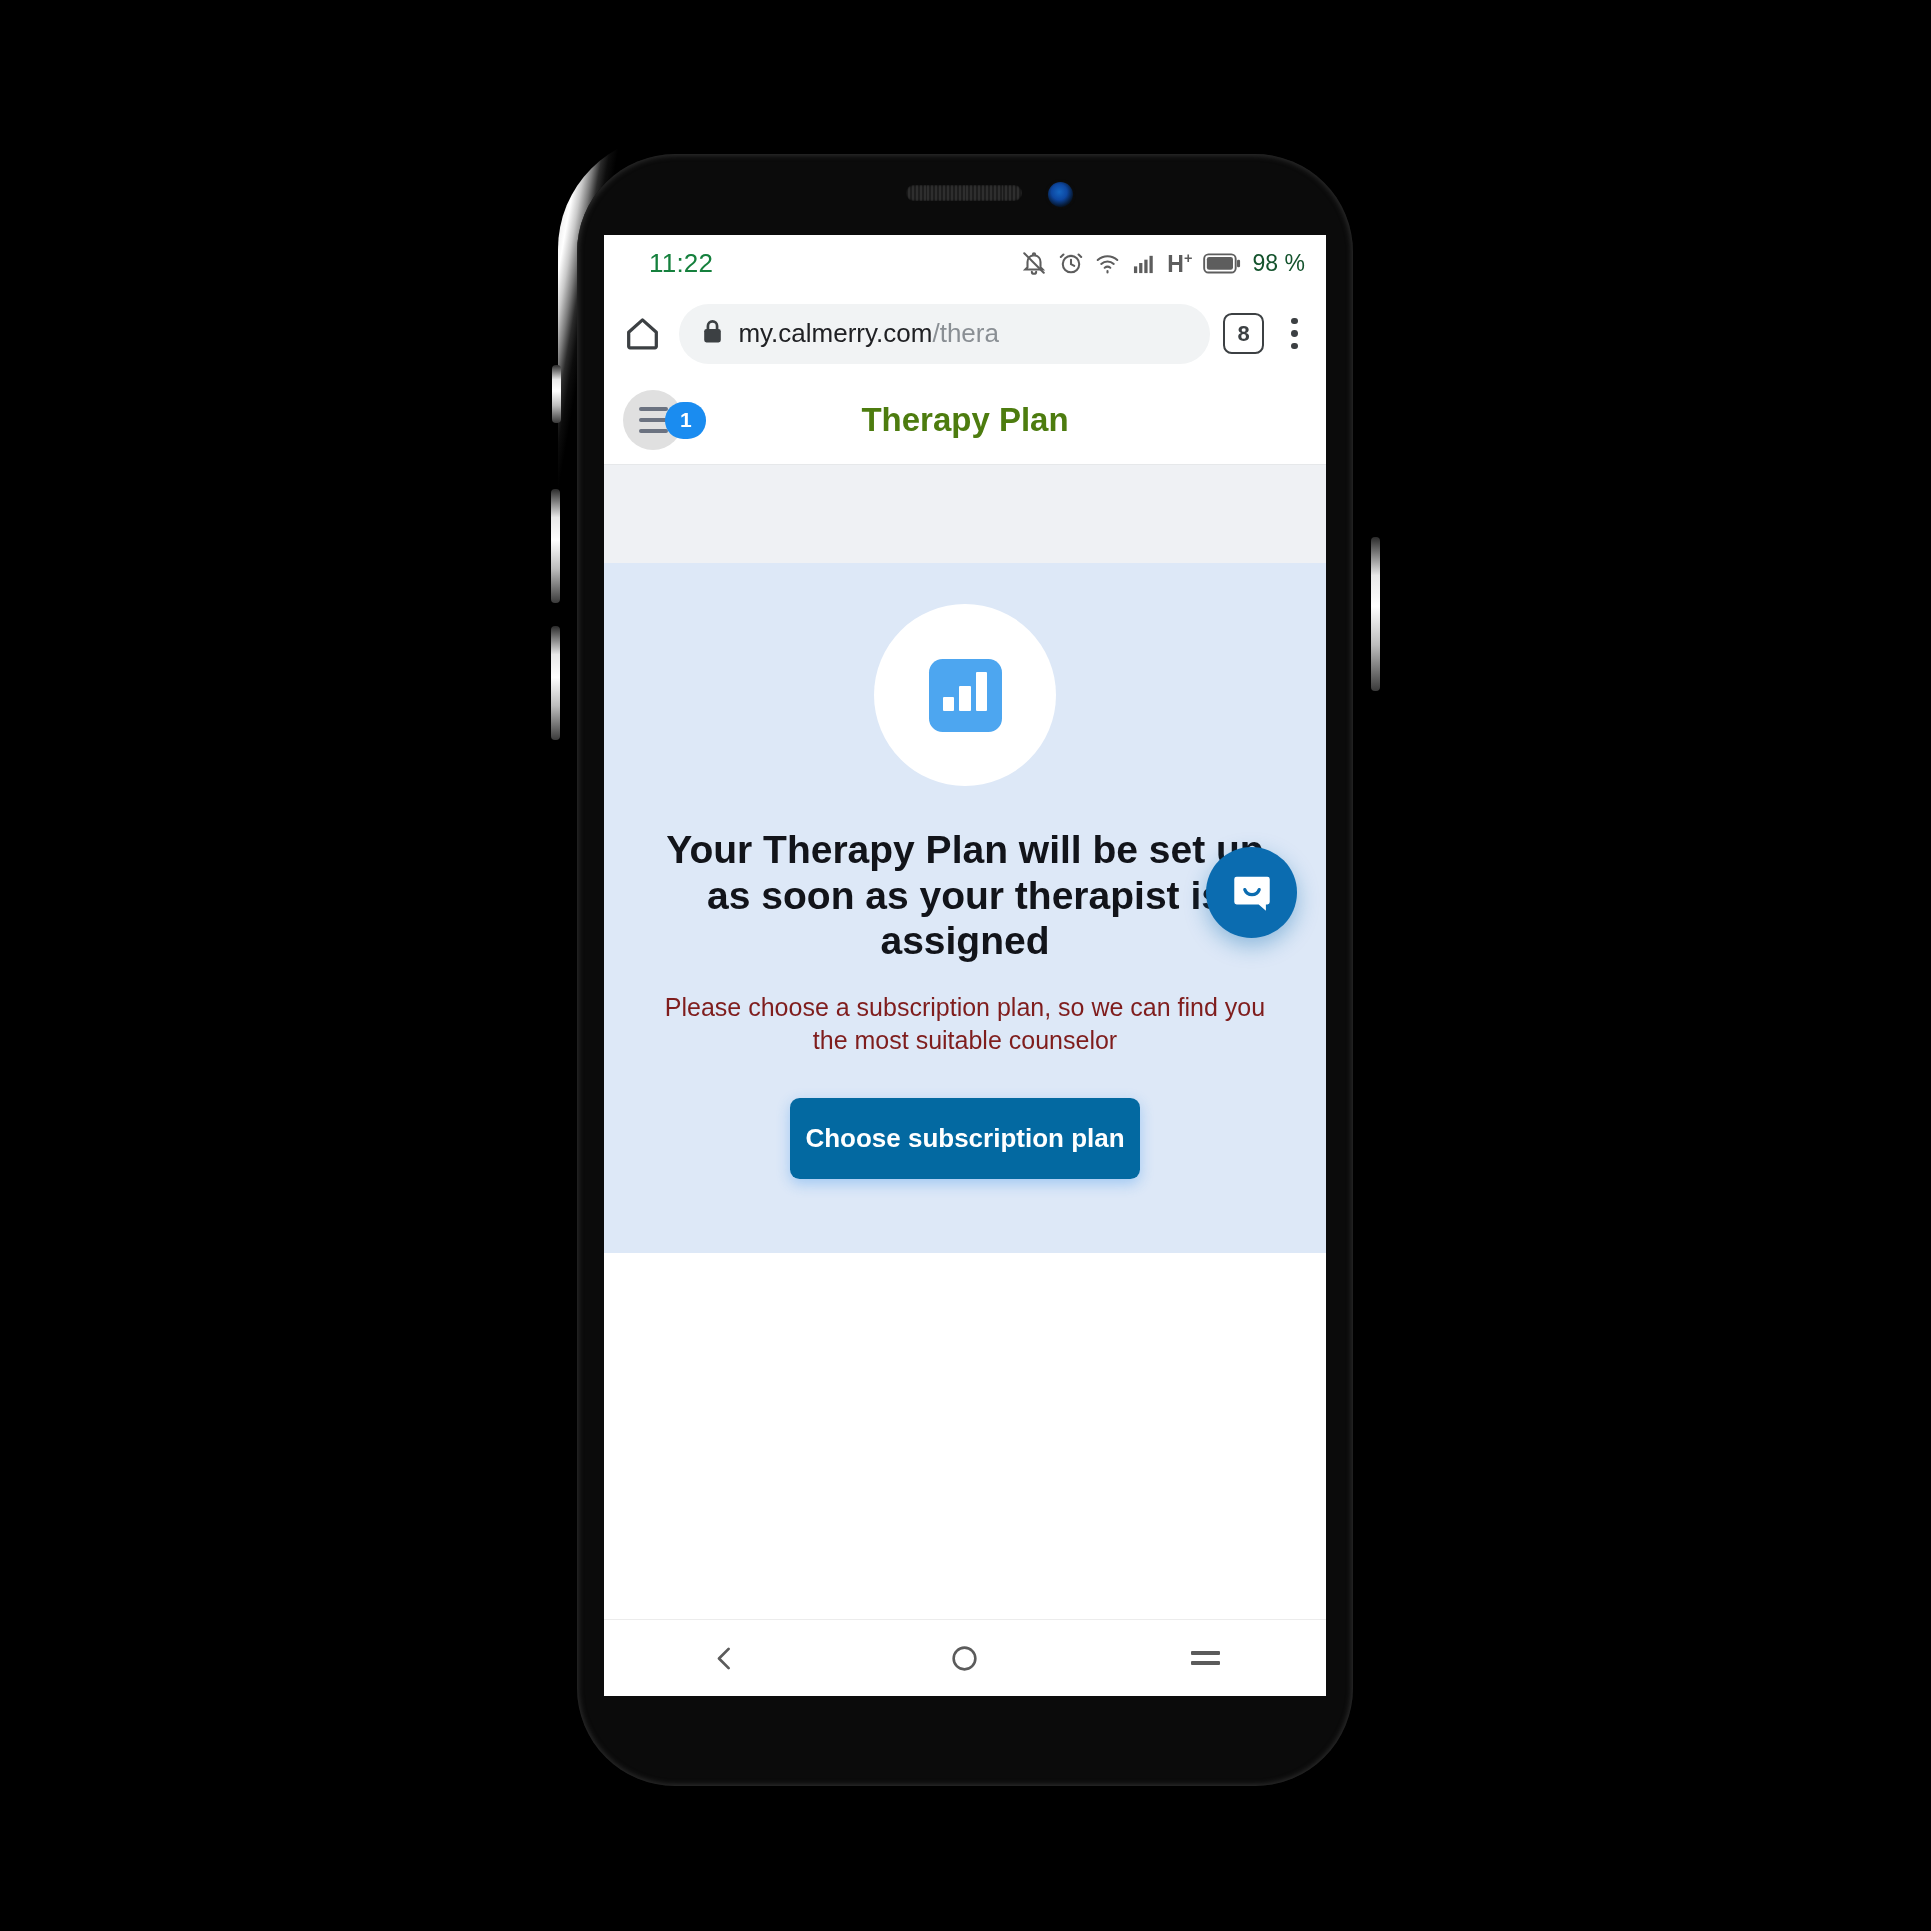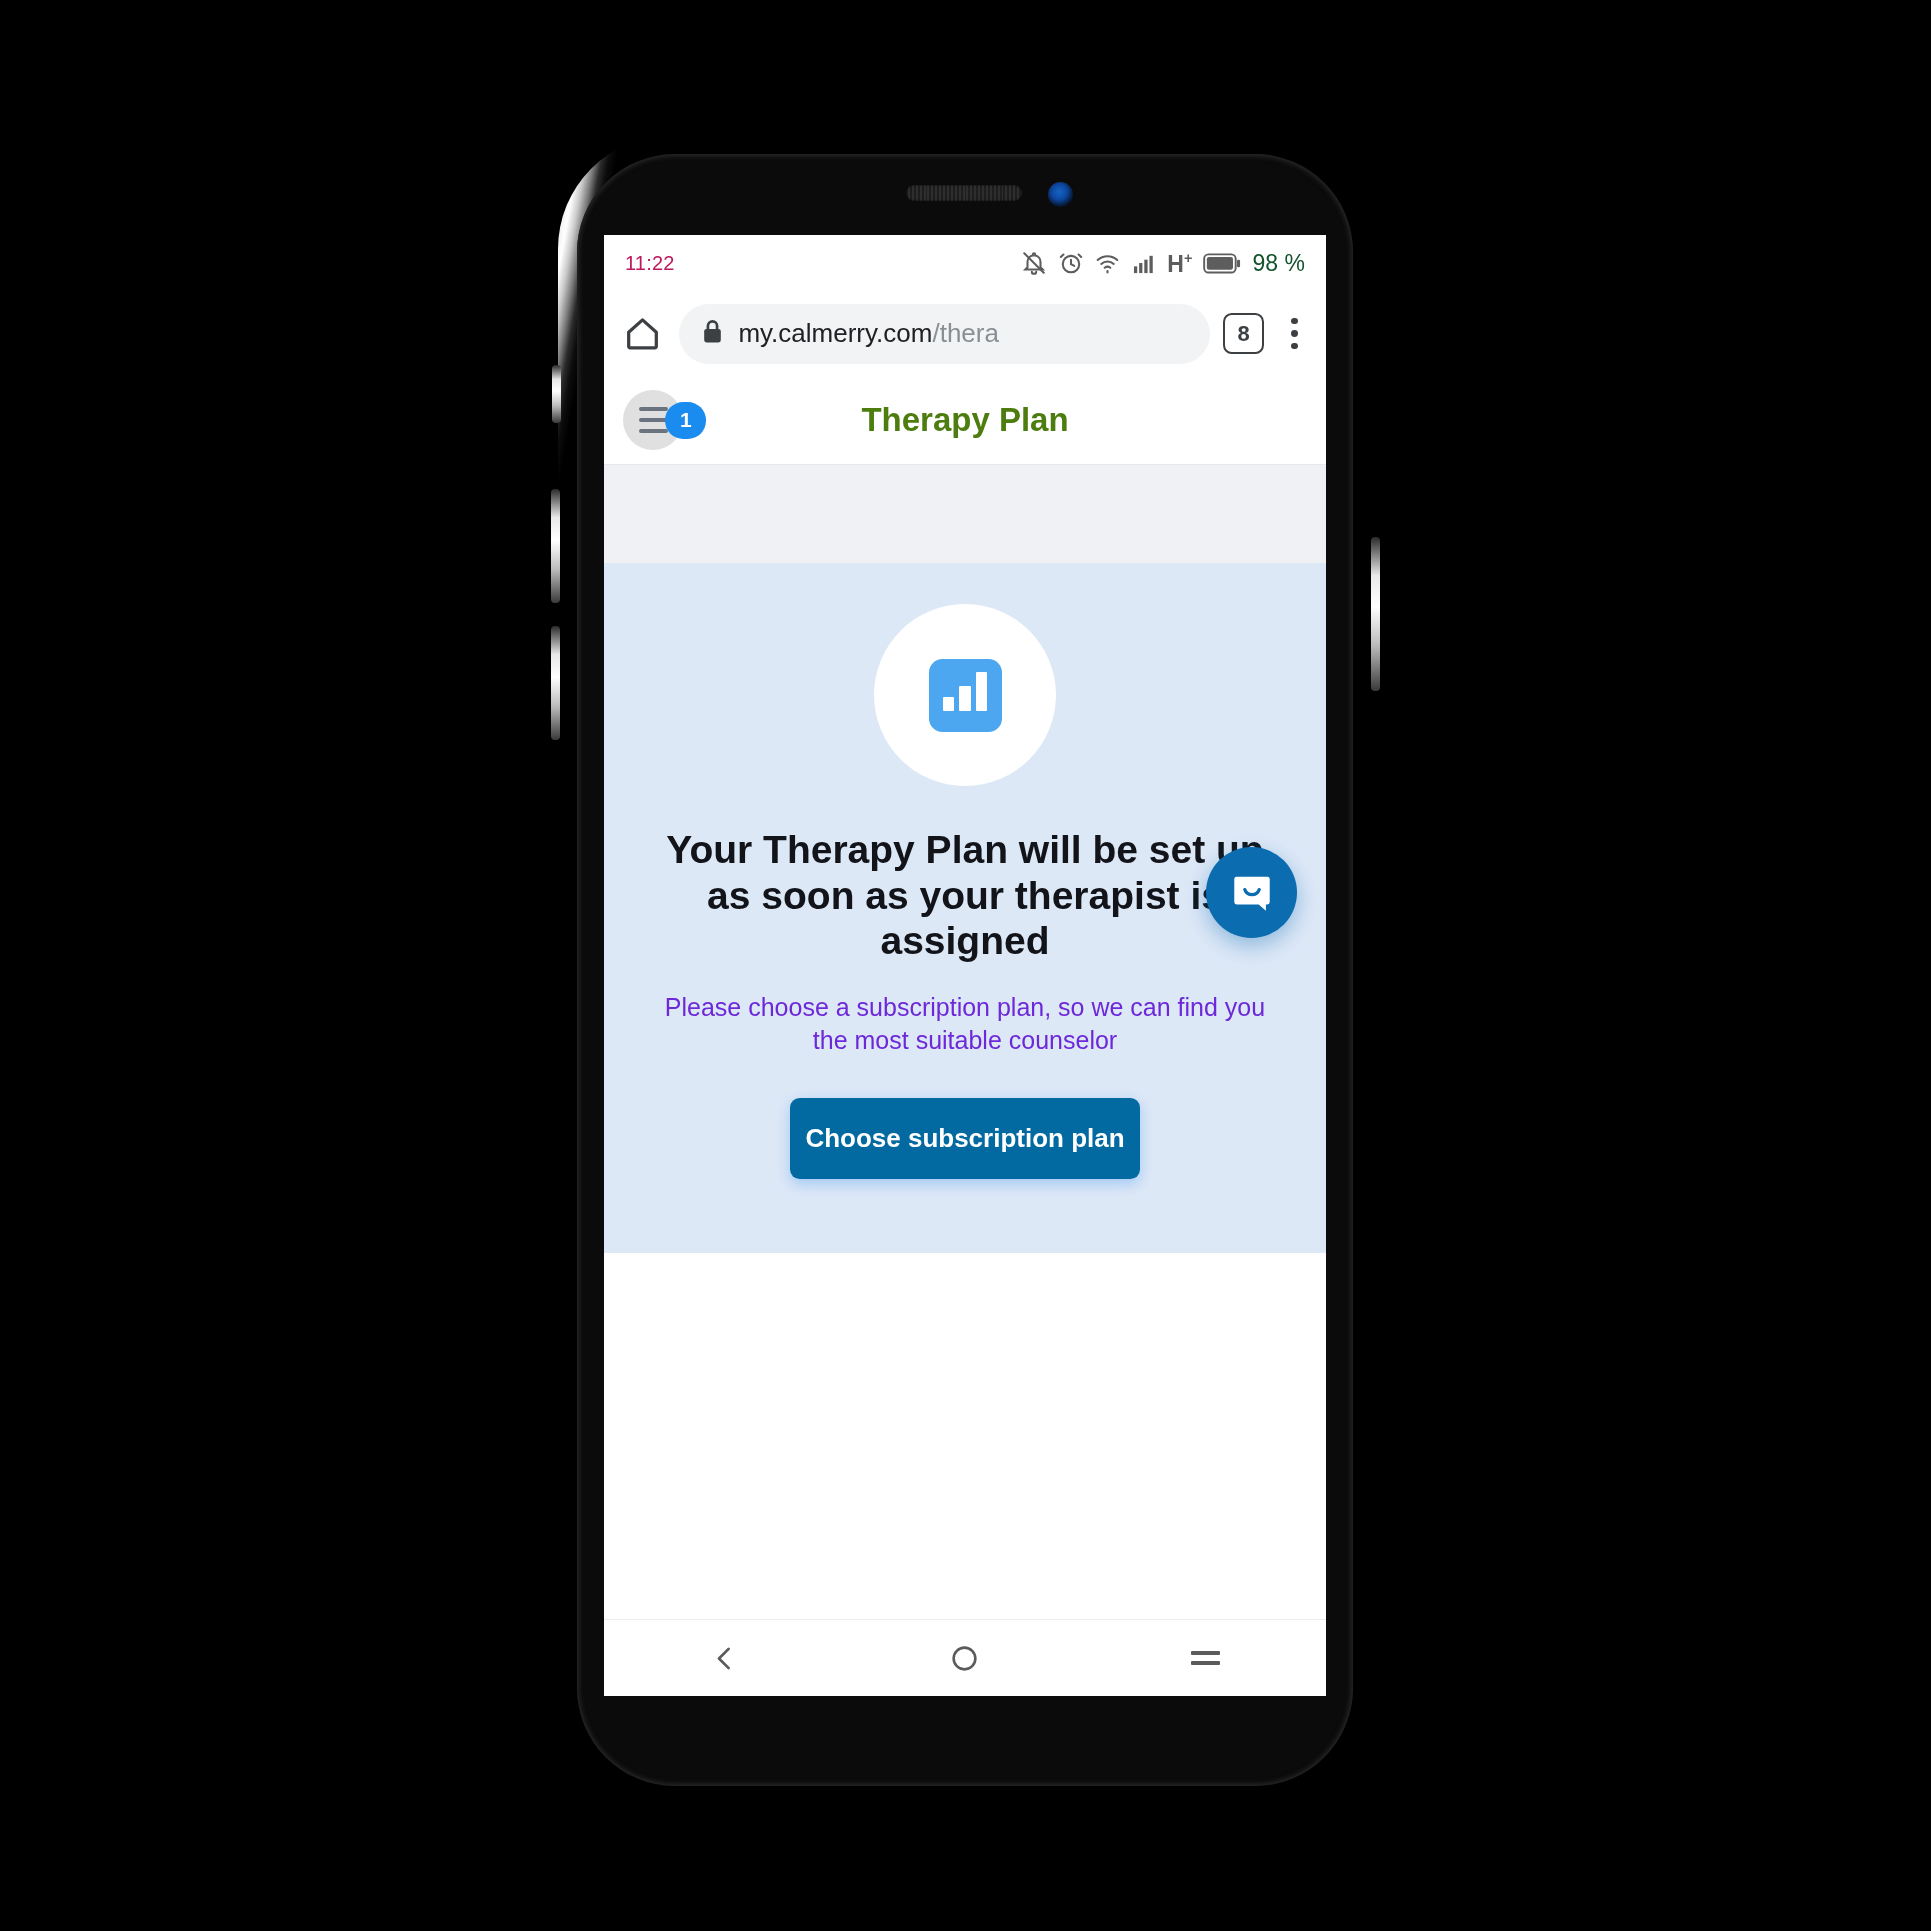--- a/index.html
+++ b/index.html
@@ -63,21 +63,21 @@
     width:722px; height:1461px;
     background:#fff;
     overflow:hidden;
   }
 
   
   .statusbar{
     height:56px; display:flex; align-items:center;
     padding:0 21px; background:#fff; color:#5d5d5d;
   }
-  .sb-time{ font-size:20px; color:#be185d; letter-spacing:0.2px; }
+  .sb-time{ font-size:26px; color:#15803d; letter-spacing:0.2px;margin-left:24px; }
   .sb-right{ margin-left:auto; display:flex; align-items:center; gap:10.6px; }
   .sb-right svg{ display:block; }
   .sb-hplus{ font-size:23px; font-weight:bold; color:#5d5d5d; line-height:1; }
   .sb-hplus sup{ font-size:14.5px; }
   .sb-batt{ font-size:23px; color:#14532d; }
 
   
   .browserbar{
     height:85px; background:#fff; display:flex; align-items:center;
     padding:0 15.4px; gap:13.5px;
@@ -142,21 +142,21 @@
   .icon-sq i:nth-child(1){ height:13.5px; }
   .icon-sq i:nth-child(2){ height:25px; }
   .icon-sq i:nth-child(3){ height:39px; }
 
   .headline{
     margin-top:41px; width:618px; text-align:center;
     font-size:39px; font-weight:bold; color:#12141a; line-height:1.17;
   }
   .subcopy{
     margin-top:27px; width:628px; text-align:center;
-    font-size:25px; color:#6d28d9; line-height:1.32;
+    font-size:25px; color:#7f1d1d; line-height:1.32;
   }
   .cta{
     margin-top:41px; width:350px; height:81px; border:none;
     background:#0369a1; color:#fff; border-radius:9.7px;
     font-size:26px; font-weight:bold; font-family:inherit; cursor:pointer;
     box-shadow:0 4.8px 13.5px rgba(37,137,237,.32);
   }
   .chatfab{
     position:absolute; right:29px; top:284px;
     width:91px; height:91px; border-radius:50%; background:#0b6cb0;

